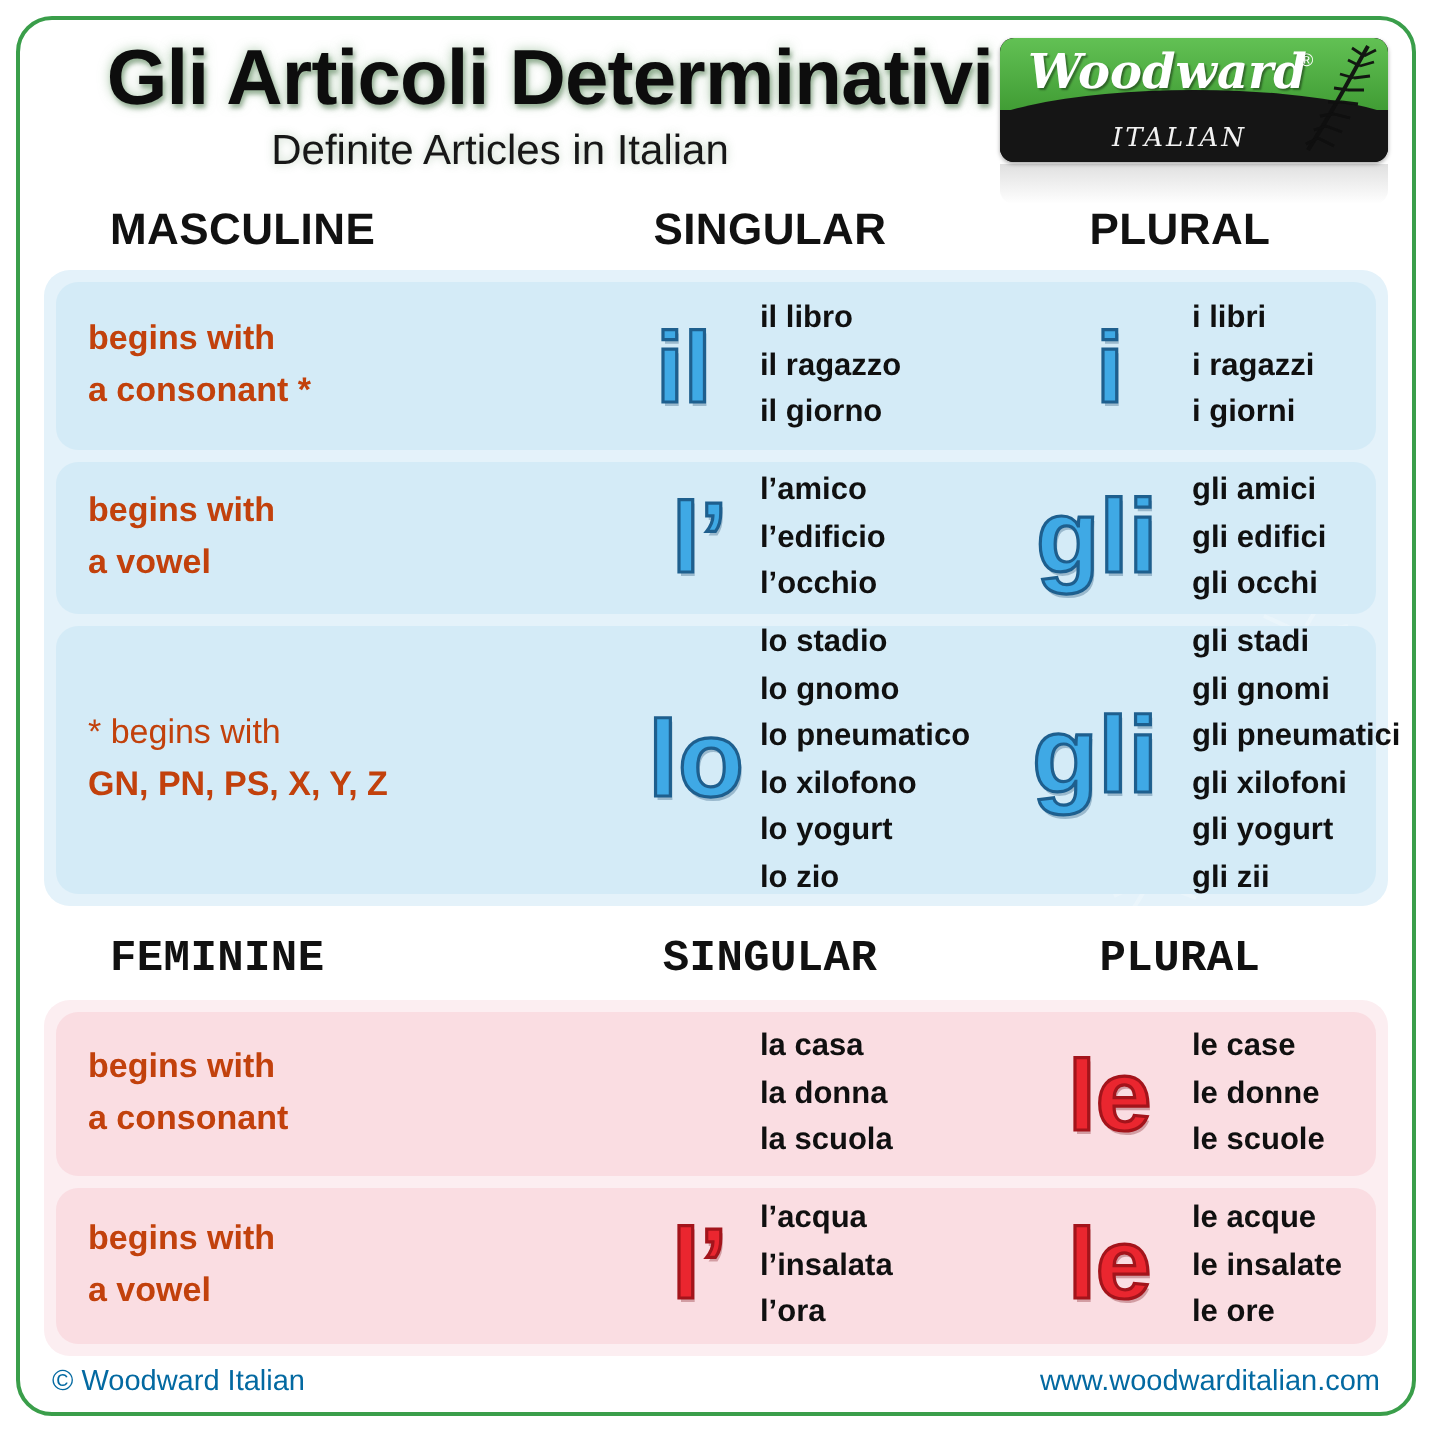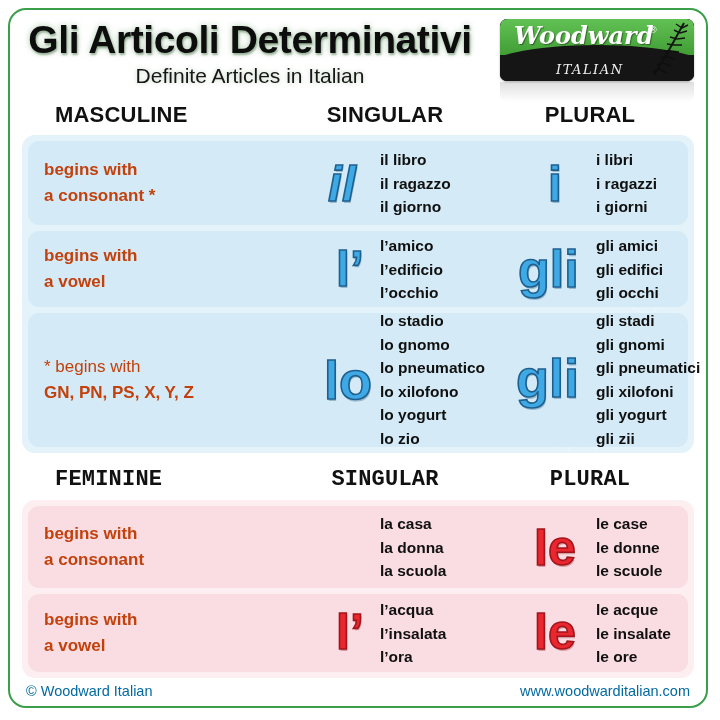--- a/index.html
+++ b/index.html
@@ -23,20 +23,21 @@
   
   .header{
     position:relative;height:92px;
   }
   .title{
     position:absolute;left:0;top:8px;width:480px;
     text-align:center;
     font-size:39px;font-weight:bold;letter-spacing:-0.4px;
     color:#0d0d0d;
     text-shadow:0 0 6px rgba(110,160,110,.55), 1px 2px 2px rgba(60,100,60,.45);
+    padding-left:25px;
   }
   .subtitle{
     position:absolute;left:0;top:54px;width:480px;
     text-align:center;
     font-size:21px;font-weight:normal;color:#171717;
     text-shadow:0 0 5px rgba(120,160,120,.45);
   }
   .logo{
     position:absolute;left:490px;top:9px;
     width:194px;height:62px;border-radius:7px;
@@ -211,21 +212,21 @@
         <path d="M122 24 L142 16 M112 42 L134 38 M100 62 L124 60 M88 82 L112 82 M75 102 L99 105 M62 122 L86 127 M48 143 L72 150 M34 165 L58 174"></path>
         <path d="M122 24 L104 12 M112 42 L92 33 M100 62 L80 56 M88 82 L68 79 M75 102 L55 102 M62 122 L43 125 M48 143 L30 149 M34 165 L17 173"></path>
       </g>
     </svg>
 
     <div class="row row-m" style="height:84px;">
       <div class="rule">
         <div>begins with</div>
         <div>a consonant *</div>
       </div>
-      <div class="art art-blue" style="left:300px;top:18px;font-size:50px;font-style:italic;">il</div>
+      <div class="art art-blue" style="left:300px;top:18px;font-size:50px;">il</div>
       <div class="words w-sing">
         <div>il libro</div>
         <div>il ragazzo</div>
         <div>il giorno</div>
       </div>
       <div class="art art-blue" style="left:520px;top:18px;font-size:50px;">i</div>
       <div class="words w-plur">
         <div>i libri</div>
         <div>i ragazzi</div>
         <div>i giorni</div>

